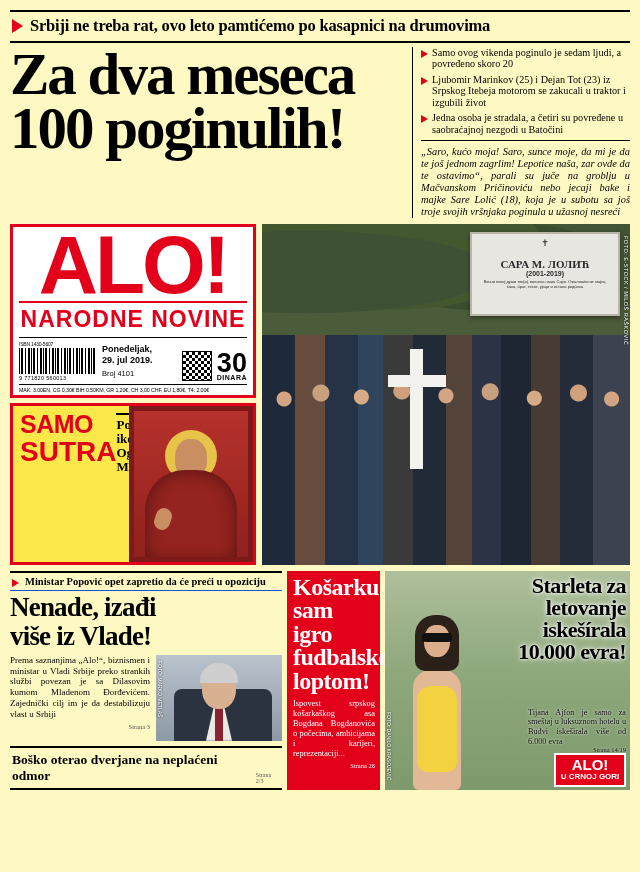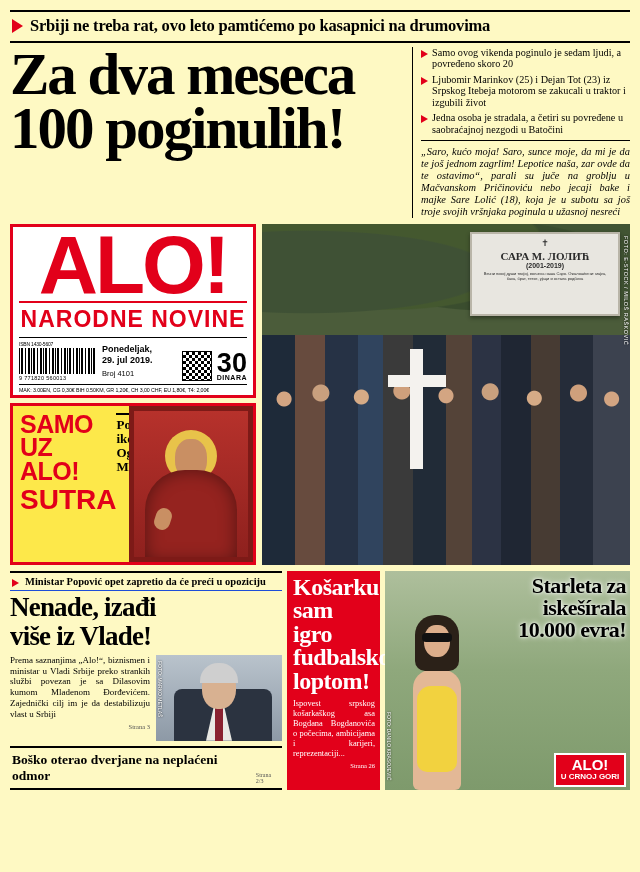--- a/index.html
+++ b/index.html
@@ -242,21 +242,21 @@
       radial-gradient(ellipse at 88% 18%, #415433 0 45%, transparent 46%),
       #4b5c3a;
   }
   .plaque {
     position:absolute; right: 10px; top: 8px; width: 150px; height: 84px;
     background: #e8e6e0; border: 2px solid #b9b5a8;
     font-size: 5px; text-align:center; padding-top: 4px; color:#2a2a2a;
     box-shadow: 0 2px 4px rgba(0,0,0,.4);
   }
   .plaque .cross { font-size: 9px; }
-  .plaque .nm { font-family:"Liberation Serif",serif; font-weight:bold; font-size: 11px; margin-top:2px;}
+  .plaque .nm { font-family:"Liberation Serif",serif; font-weight:bold; font-size: 11px; margin-top:10px;}
   .plaque .yr { font-size: 7px; font-weight: bold; }
   .plaque .txt { font-size:4px; line-height:1.25; padding: 2px 8px; }
   .crowd {
     position:absolute; left:0; right:0; bottom:0; height: 230px;
     background:
       linear-gradient(to right,
         #1b2a3d 0 9%, #6d4a3a 9% 17%, #23324a 17% 26%, #2c4565 26% 33%,
         #3a3a3a 33% 41%, #1f2b3a 41% 50%, #574235 50% 57%, #2a3348 57% 65%,
         #1d2636 65% 73%, #4a3b30 73% 81%, #232c3c 81% 90%, #3b4252 90% 100%);
     filter: saturate(.8);
@@ -432,21 +432,20 @@
             <div class="p-cur">DINARA</div>
           </div>
         </div>
         <div class="price-line">MAK: 3.00EN,  CG 0,30€  BIH 0.50KM,  GR 1,20€,  CH 3,00 CHF, EU 1,80€, T4: 2,00€</div>
       </div>
 
       <div class="promo-box">
         <div class="promo-left">
           <div>
             <div class="promo-samo">SAMO</div>
-            <div class="promo-samo">UZ ALO!</div>
             <div class="promo-sutra">SUTRA</div>
           </div>
           <div class="promo-poklon">
             <div>Poklon ikona</div>
             <div>Ognjena Marija</div>
           </div>
         </div>
         <div class="icon-art">
           <div class="halo"></div>
           <div class="face"></div>
@@ -520,22 +519,27 @@
       <div class="bikini-bg"></div>
       <div class="bikini-girl">
         <div class="torso"></div>
         <div class="suit"></div>
         <div class="hair"></div>
         <div class="face"></div>
         <div class="glasses"></div>
       </div>
       <div class="b-right-head">
         <div>Starleta za</div>
+        <div>letovanje</div>
         <div>iskešírala</div>
         <div>10.000 evra!</div>
+      </div>
+      <div class="b-right-text">
+        <span>Tijana Ajfon je samo za smeštaj u luksuznom hotelu u Budvi iskeširala više od 6.000 evra</span>
+        <div class="strana">Strana 14/19</div>
       </div>
       <div class="alo-badge">
         <div class="a1">ALO!</div>
         <div class="a2">U CRNOJ GORI</div>
       </div>
       <div class="photo-cred-v">FOTO: DANILO KRASOJEVIĆ</div>
     </div>
   </div>
 </div>
 

